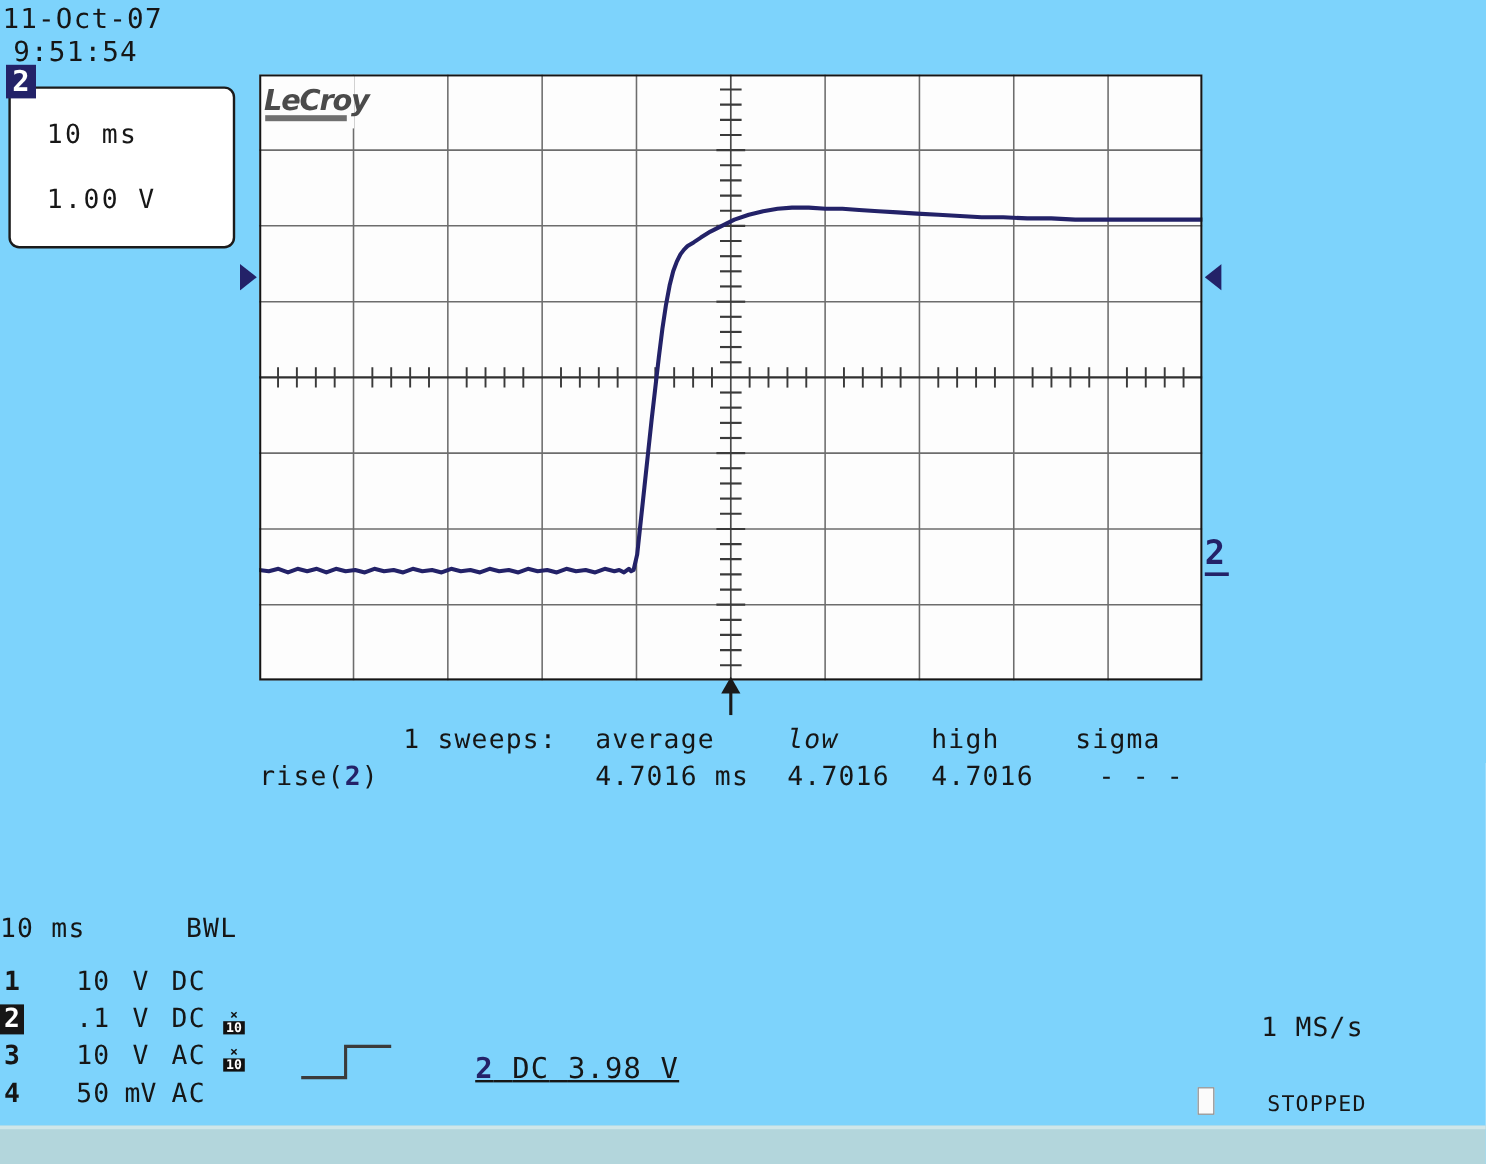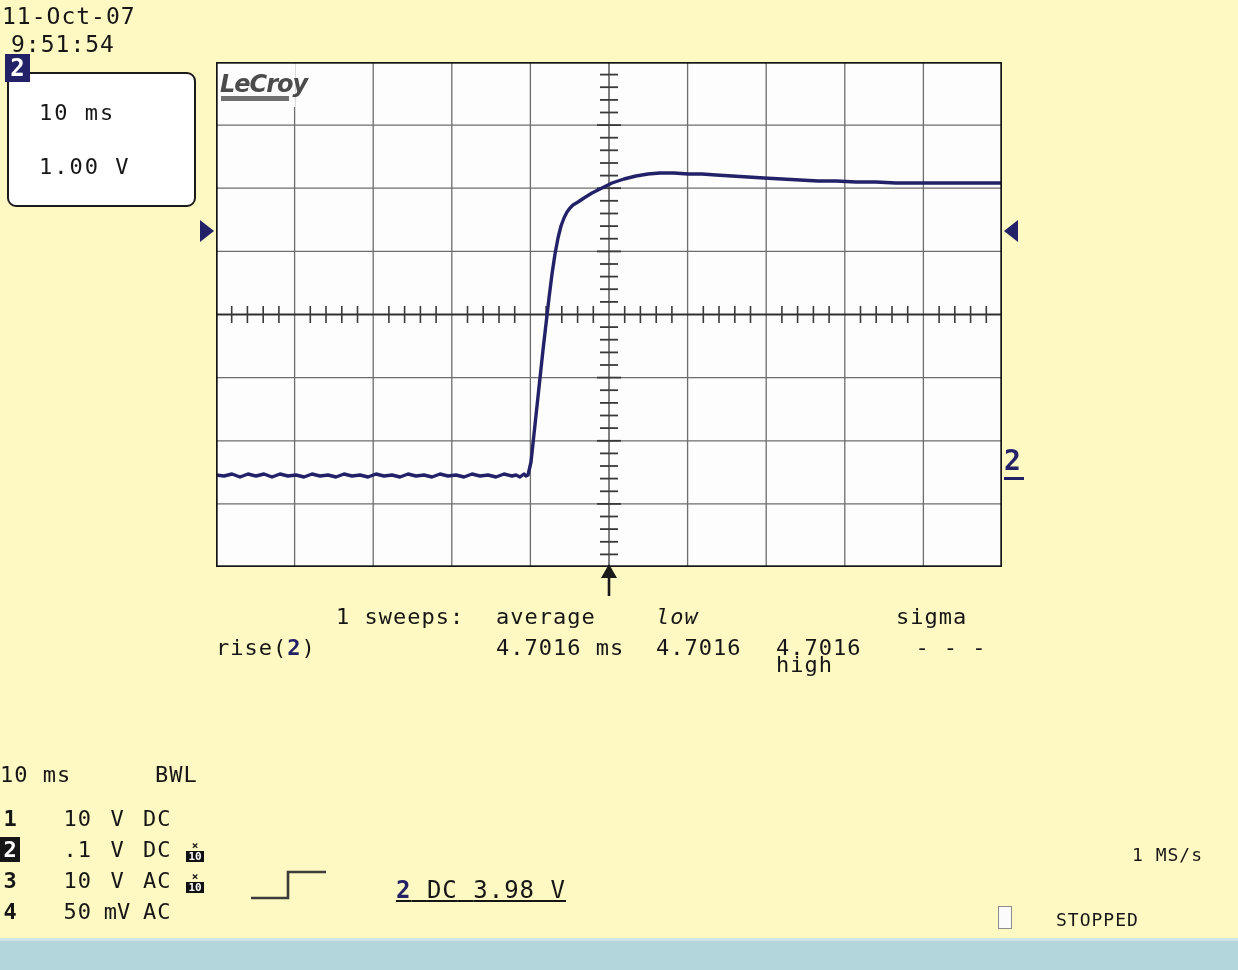--- a/index.html
+++ b/index.html
@@ -5,21 +5,21 @@
   html,body{margin:0;padding:0;}
   body{
     width:1238px;height:970px;
     background:#ffffff;
     font-family:"DejaVu Sans Mono","Liberation Mono",monospace;
     color:#1a1a1a;
     overflow:hidden;
     position:relative;
     -webkit-font-smoothing:none;
   }
-  .root{position:absolute;inset:0;background:#fef9c3;}
+  .root{position:absolute;inset:0;background:#7dd3fc;}
 
   
   #datetime{position:absolute;left:2px;top:2px;line-height:1.22;}
   #datetime .l{font-size:23px;letter-spacing:1px;white-space:pre;color:#161616;}
   #datetime .l2{padding-left:9px;}
 
   
   #chanbox{
     position:absolute;left:7px;top:72px;width:185px;height:131px;
     border:2px solid #1b1b1b;border-radius:9px;background:#fff;
@@ -61,21 +61,21 @@
   .x10 .b{display:block;background:#111;color:#fff;}
 
   
   #edgeglyph{position:absolute;left:250px;top:868px;width:78px;height:36px;}
 
   
   #trigread{position:absolute;left:396px;top:876px;font-size:24px;letter-spacing:1px;color:#161616;text-decoration:underline;}
   #trigread .tc{color:#232268;font-weight:bold;}
 
   
-  #samplerate{position:absolute;left:1132px;top:844px;font-size:18px;letter-spacing:1px;color:#161616;}
+  #samplerate{position:absolute;left:1051px;top:844px;font-size:22px;letter-spacing:1px;color:#161616;}
   #statusline{position:absolute;left:998px;top:906px;font-size:18px;letter-spacing:1px;color:#161616;}
   #statusline .sq{display:inline-block;width:12px;height:21px;border:1px solid #8d8d8d;
      vertical-align:-3px;margin-right:44px;background:#fbfbfb;}
 
   
   #footerbar{position:absolute;left:0;bottom:0;width:1238px;height:32px;background:#b3d6dc;}
   #footerbar .hl{position:absolute;left:0;top:0;width:100%;height:3px;background:#cfe6e9;}
 </style>
 </head>
 <body>
@@ -240,21 +240,21 @@
       <line x1="11" y1="32" x2="11" y2="6" stroke="#1a1a1a" stroke-width="2.6"></line>
       <polygon points="11,0 19,14 3,14" fill="#1a1a1a"></polygon>
     </svg>
   </div>
 
   <div id="meas">
     <div class="row">
       <span class="c" style="left:120px;width:150px;">1 sweeps:</span>
       <span class="c" style="left:280px;width:140px;">average</span>
       <span class="c" style="left:440px;width:110px;font-style:italic;">low</span>
-      <span class="c" style="left:560px;width:110px;margin-top:48px;">high</span>
+      <span class="c" style="left:560px;width:110px;">high</span>
       <span class="c" style="left:680px;width:110px;">sigma</span>
     </div>
     <div class="row">
       <span class="lab"><span>rise(</span><span class="chan">2</span><span>)</span></span>
       <span class="c" style="left:280px;width:140px;">4.7016 ms</span>
       <span class="c" style="left:440px;width:110px;">4.7016</span>
       <span class="c" style="left:560px;width:110px;">4.7016</span>
       <span class="c" style="left:680px;width:110px;text-align:center;">- - -</span>
     </div>
   </div>

